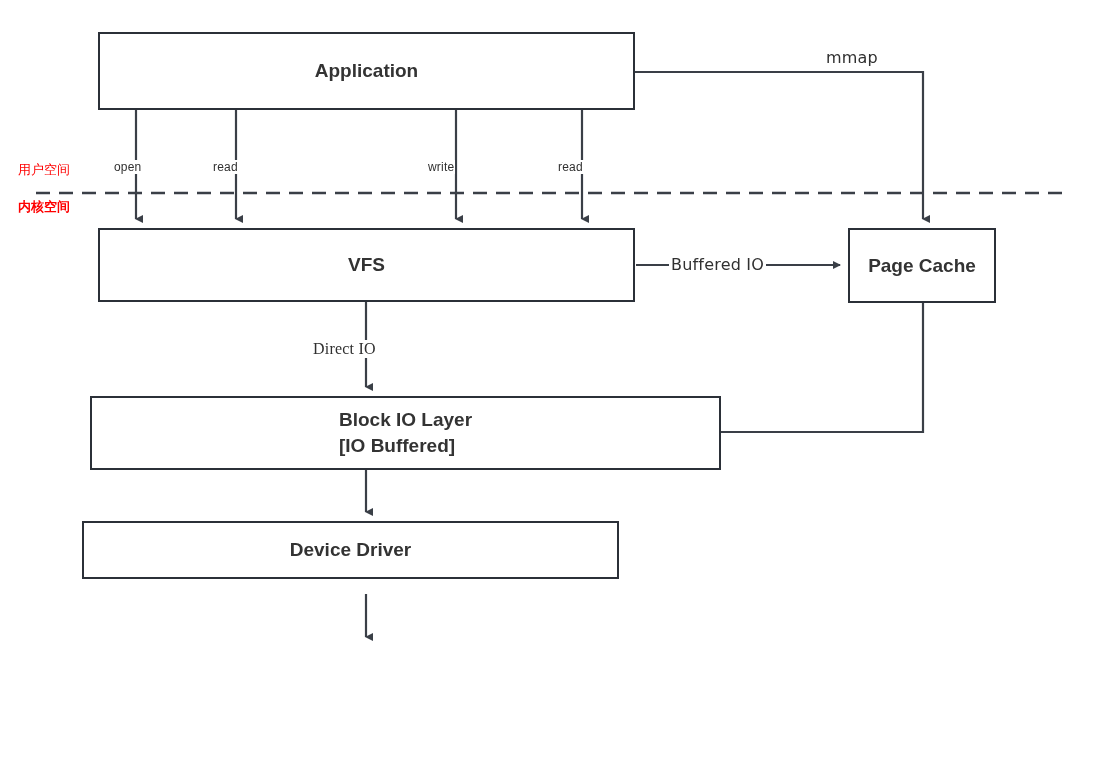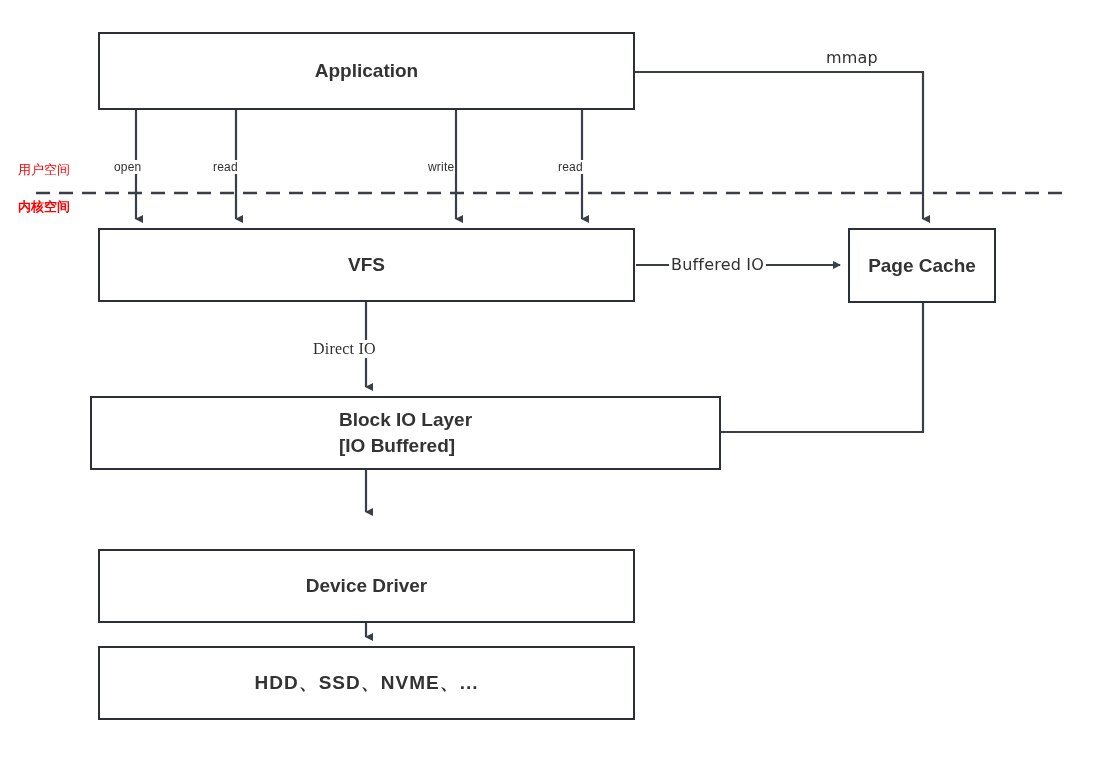--- a/index.html
+++ b/index.html
@@ -126,27 +126,24 @@
     <span>Page Cache</span>
   </div>
 
   <div class="box" style="left:90px; top:396px; width:631px; height:74px;">
     <span class="multi">
       <span>Block IO Layer</span><br>
       <span>[IO Buffered]</span>
     </span>
   </div>
 
-  <div class="box" style="left:98px; top:521px; width:537px; height:74px;margin-top:28px;">
+  <div class="box" style="left:82px; top:521px; width:537px; height:58px;">
     <span>Device Driver</span>
   </div>
 
-  <div class="box" style="left:98px; top:646px; width:537px; height:74px; letter-spacing:1px;">
-    <span>HDD、SSD、NVME、...</span>
-  </div>
 
   <div class="syscall-label" style="left:113px; top:160px;">
     <span>open</span>
   </div>
   <div class="syscall-label" style="left:212px; top:160px;">
     <span>read</span>
   </div>
   <div class="syscall-label" style="left:427px; top:160px;">
     <span>write</span>
   </div>

